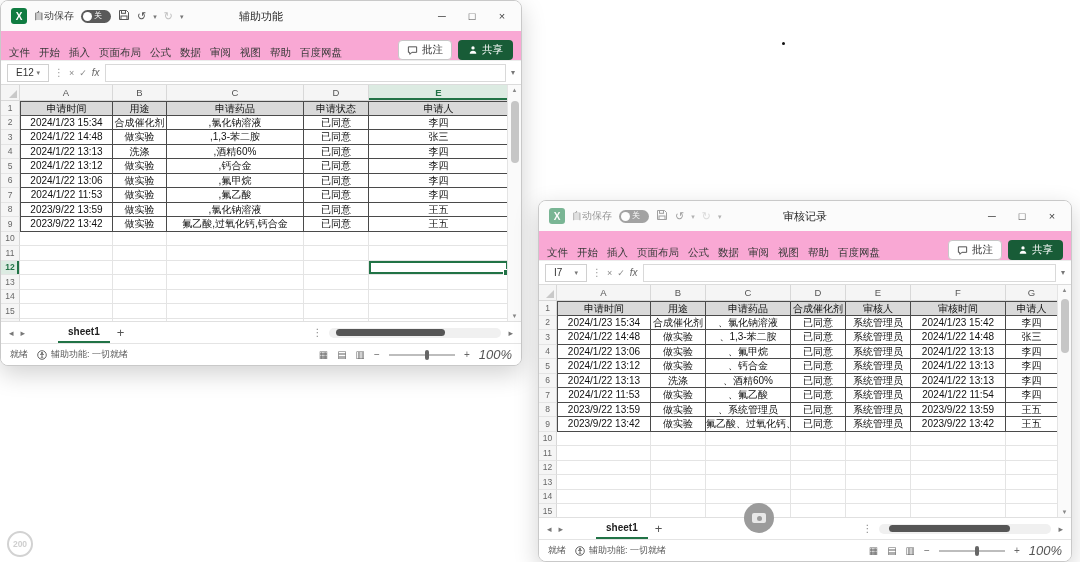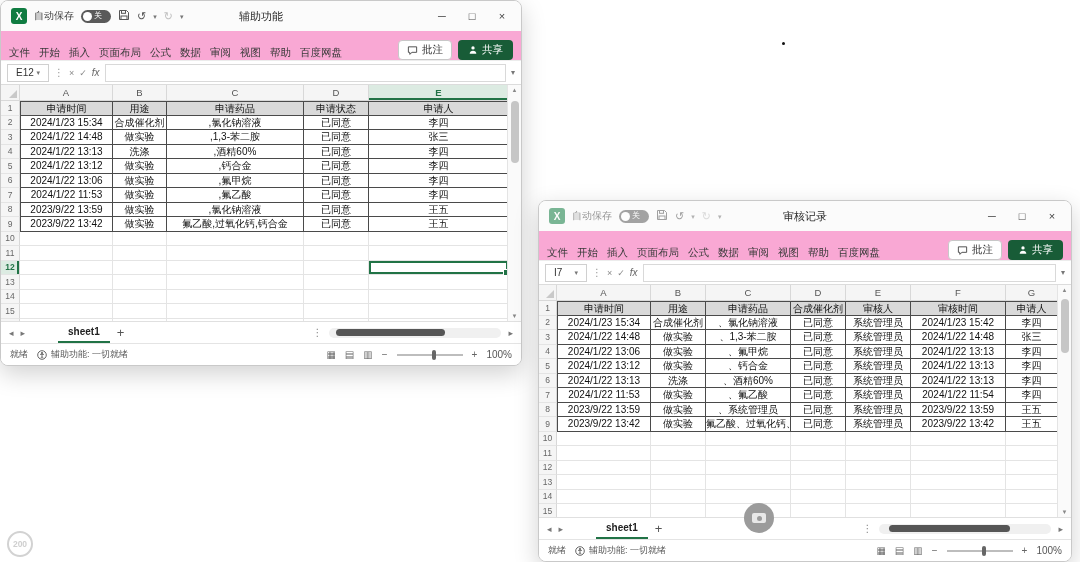--- a/index.html
+++ b/index.html
@@ -82,21 +82,21 @@
   .hscroll { width:172px; height:10px; background:#f0f0f0; border-radius:5px; position:relative; cursor:pointer; }
   .hthumb { position:absolute; left:7px; top:1.5px; height:7px; width:63%; background:#565656; border-radius:4px; }
 
   .statusbar { height:22px; flex:0 0 22px; border-top:1px solid #e4e4e4; background:#fff; display:flex; align-items:center; padding:0 9px; gap:9px; }
   .st-ready { font-size:9px; color:#555; }
   .st-acc { display:flex; align-items:center; gap:4px; font-size:9px; color:#555; }
   .view-icon { font-size:10px; color:#666; cursor:pointer; }
   .zoom-minus,.zoom-plus { font-size:10px; color:#666; cursor:pointer; }
   .zoom-track { width:66px; height:2px; background:#bdbdbd; position:relative; cursor:pointer; }
   .zoom-thumb { position:absolute; left:54%; top:-4px; width:4px; height:10px; background:#666; border-radius:2px; }
-  .zoom-pct { font-size:10px; color:#555; cursor:pointer; }
+  .zoom-pct { font-size:13px; color:#555; cursor:pointer;font-style:italic; }
 
   
   .wm-left { position:absolute; left:7px; bottom:5px; display:flex; align-items:center; gap:6px; z-index:50; pointer-events:none; }
   .wm-left-badge { width:26px; height:26px; border:2.5px solid #d2d2d2; border-radius:50%; color:#cfcfcf; font-size:8.5px; font-weight:bold;
                    display:flex; align-items:center; justify-content:center; text-shadow:0 0 2px #fff; background:rgba(255,255,255,.4); }
   .wm-left-text { font-size:21px; font-weight:bold; color:#d0d0d0; letter-spacing:2px; text-shadow:0 0 2px #fff, 1px 1px 0 #fff; }
   .wm-right { position:absolute; left:744px; top:503px; display:flex; align-items:center; gap:10px; z-index:50; pointer-events:none; }
   .wm-right-icon { width:30px; height:30px; background:#9b9b9b; border-radius:50%; position:relative; }
   .wm-right-icon::after { content:''; position:absolute; left:8px; top:10px; width:14px; height:10px; background:#e8e8e8; border-radius:2px; }
   .wm-right-icon::before { content:''; position:absolute; left:12.5px; top:12.5px; width:5px; height:5px; background:#9b9b9b; border-radius:50%; z-index:1; }

